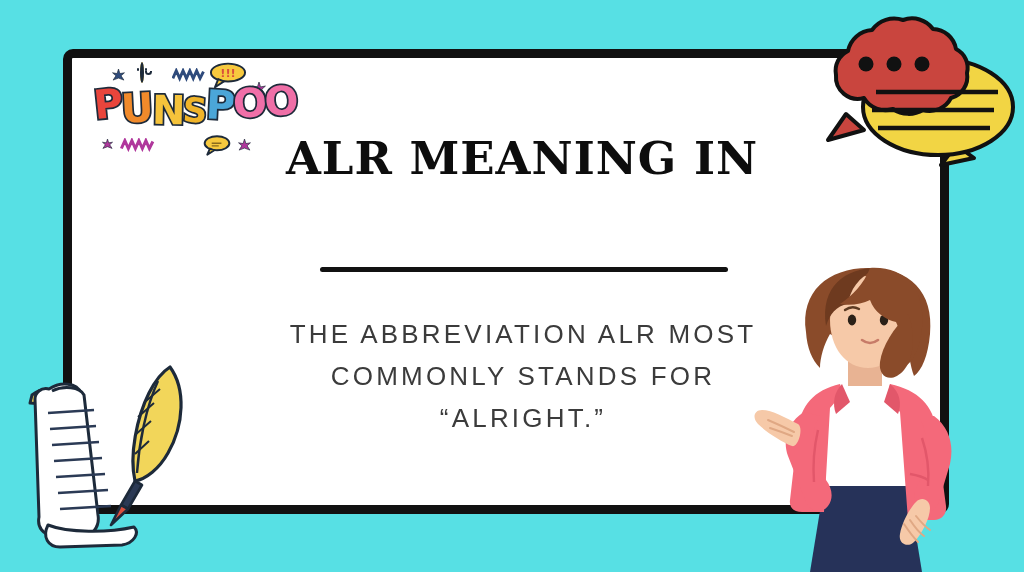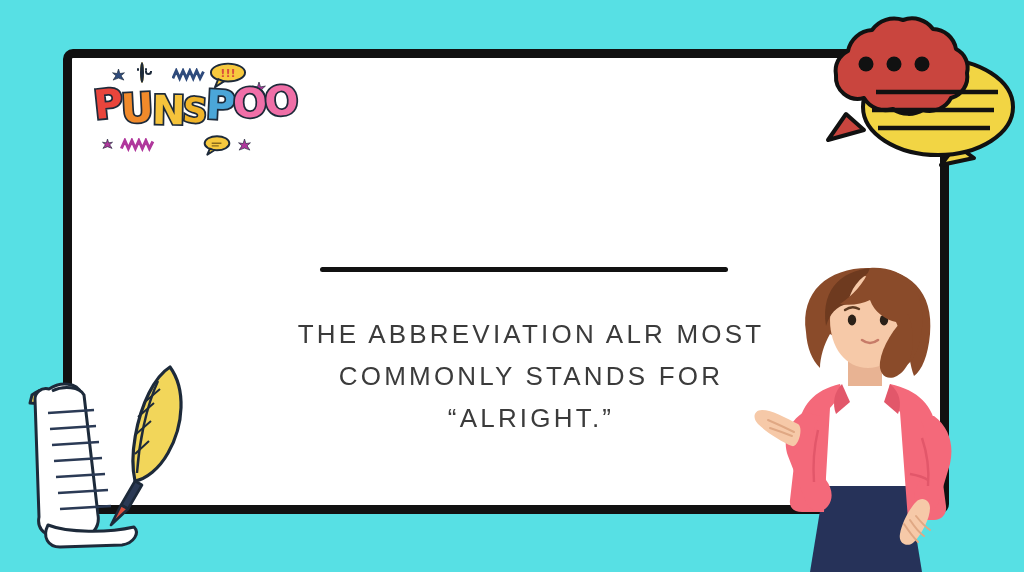--- a/index.html
+++ b/index.html
@@ -97,21 +97,21 @@
   }
   #divider {
     position: absolute;
     left: 248px; top: 209px;
     width: 408px; height: 5px;
     background: #111111;
     border-radius: 3px;
   }
   #subtitle {
     position: absolute;
-    left: 194px; top: 255px;
+    left: 186px; top: 255px;
     width: 530px;
     text-align: center;
     font-family: "Liberation Sans", sans-serif;
     font-size: 26px;
     line-height: 1.62;
     letter-spacing: 3.2px;
     color: #3b3b3b;
     font-weight: 300;
   }
 
@@ -189,21 +189,21 @@
         </span>
 
         <span class="deco" style="left:152px; top:76px;">
           <svg width="13" height="13" viewBox="0 0 24 24" aria-hidden="true">
             <path d="M12 0 L14.6 8.4 L23 7 L16.8 12.6 L22 20.5 L12 16.8 L2 20.5 L7.2 12.6 L1 7 L9.4 8.4 Z" fill="#B0379C" stroke="#1D2A3A" stroke-width="1.2"></path>
           </svg>
         </span>
       </div>
 
       <h1 id="headline">
-        <br>
+        <span>ALR MEANING IN</span><br>
       </h1>
 
       <div id="divider"></div>
 
       <p id="subtitle">THE ABBREVIATION ALR MOST COMMONLY STANDS FOR “ALRIGHT.”</p>
 
     </div>
   </div>
 
   <div id="bubbles">

